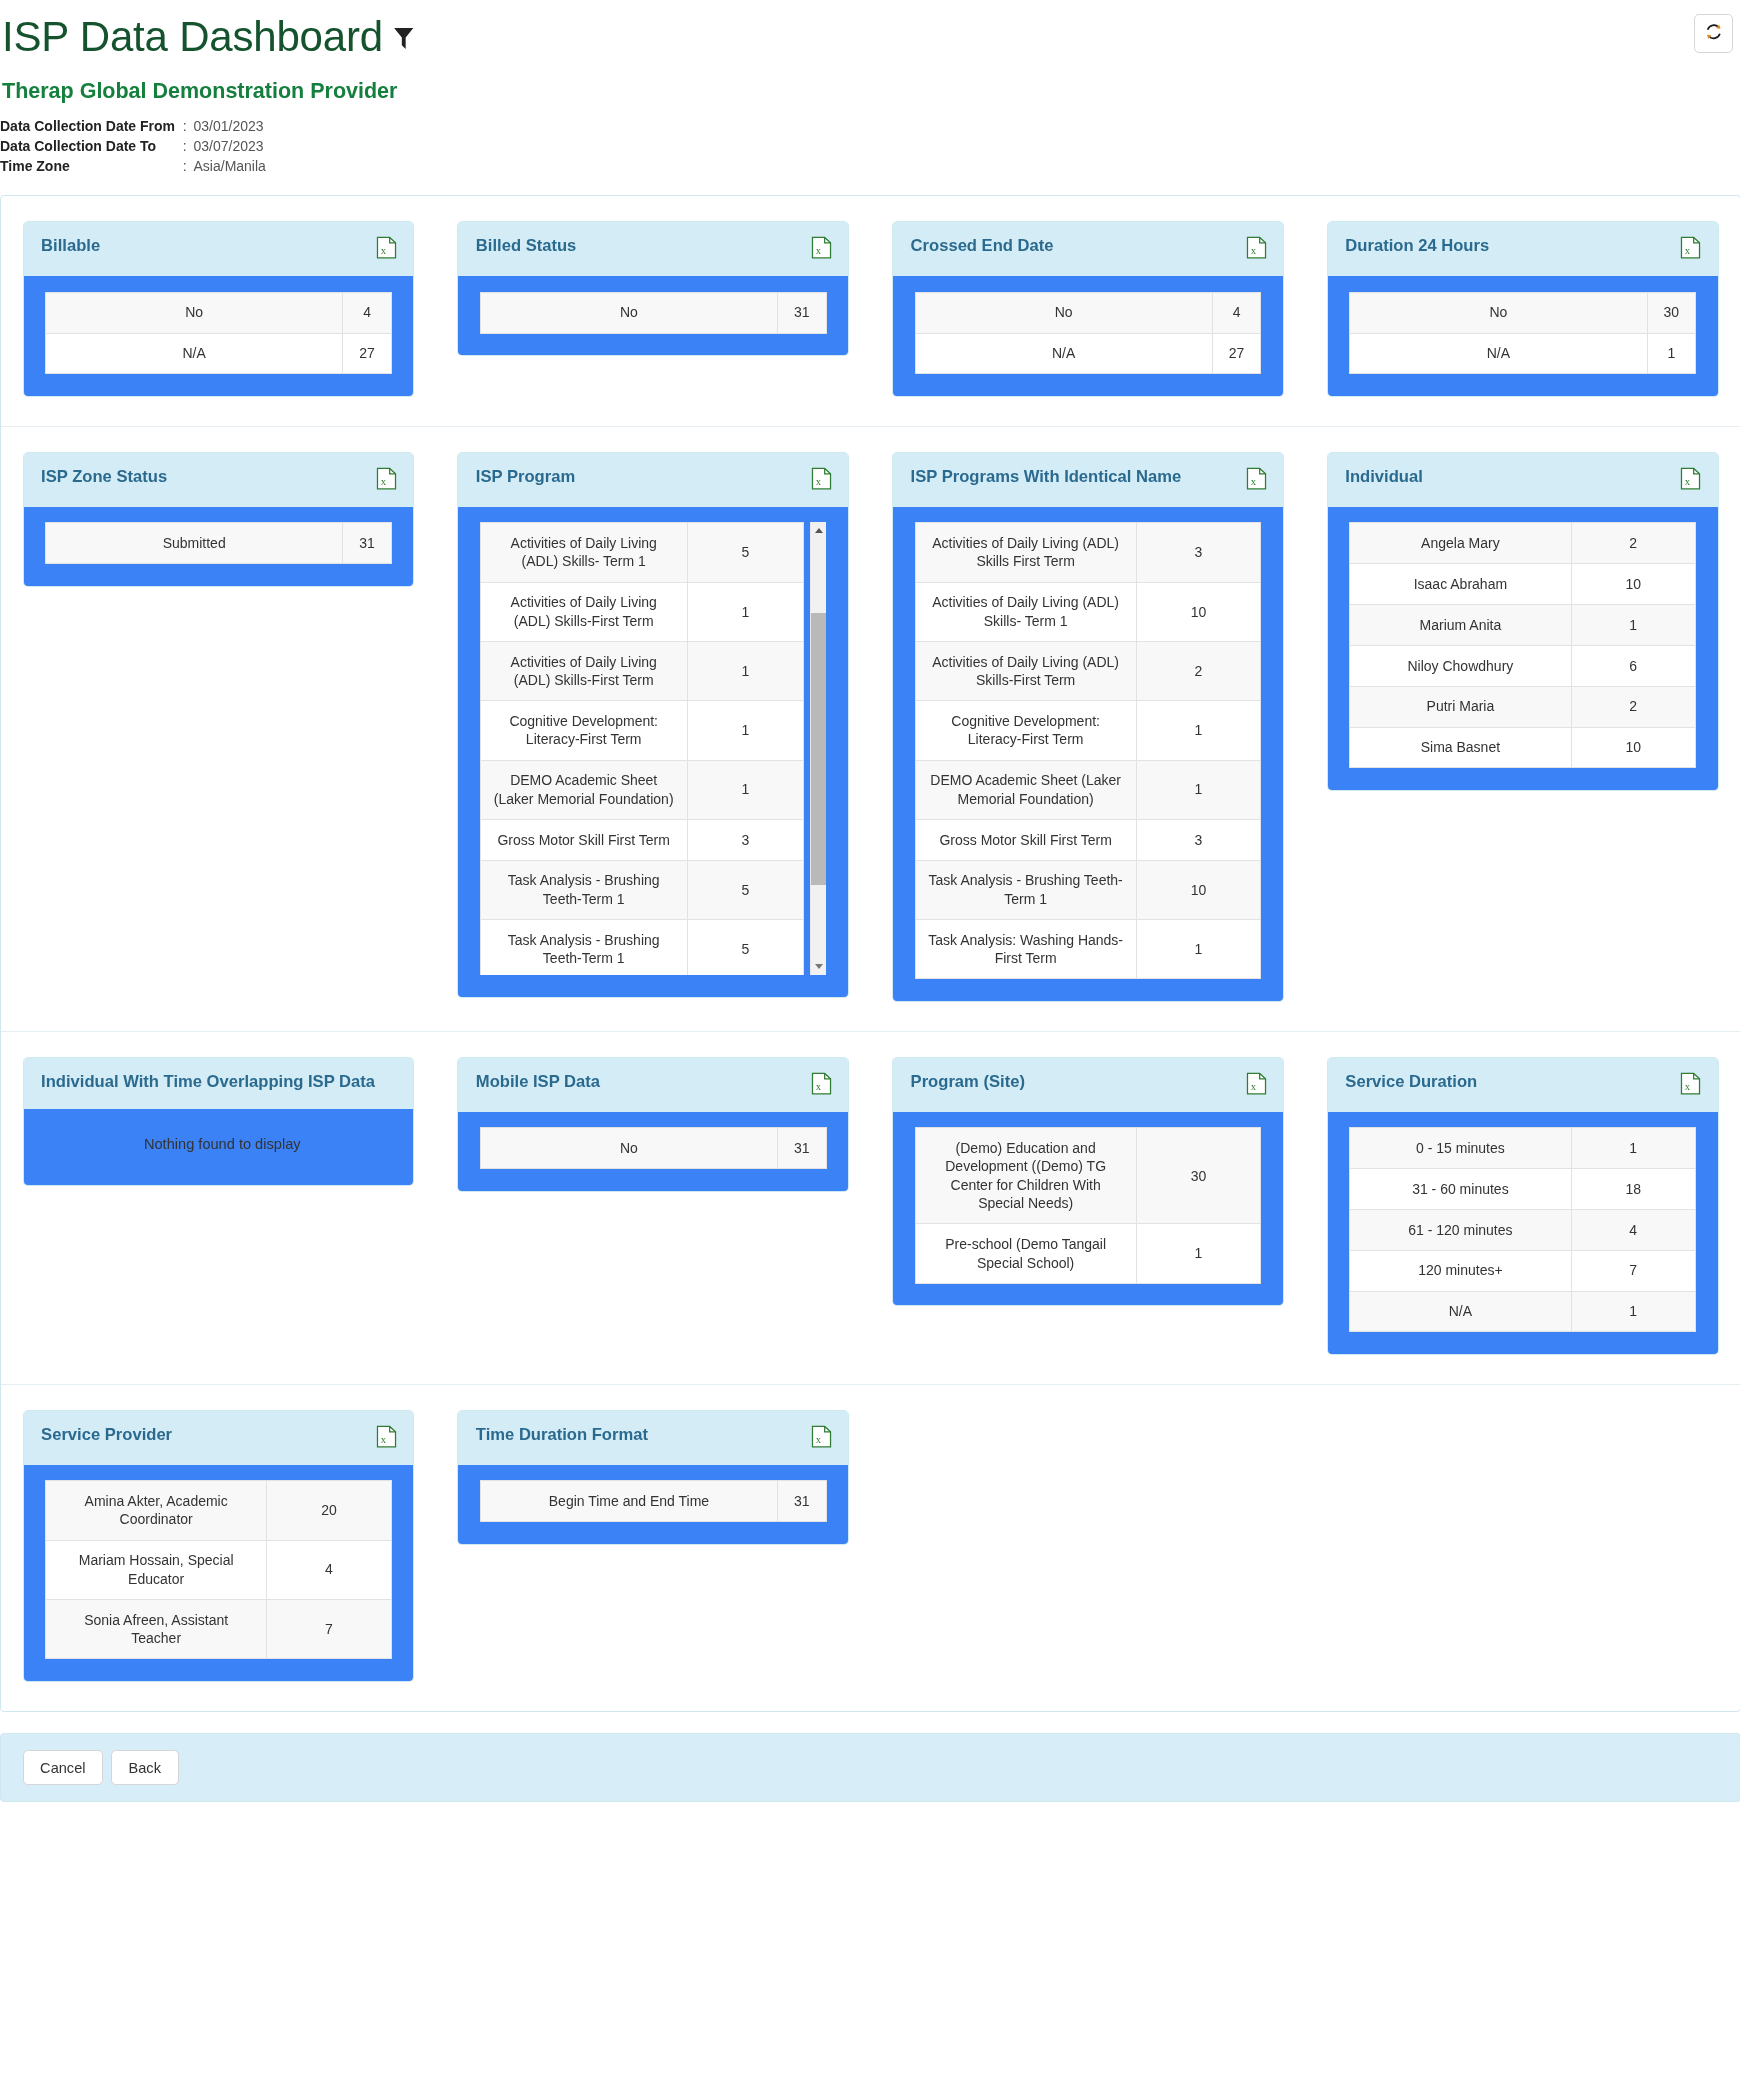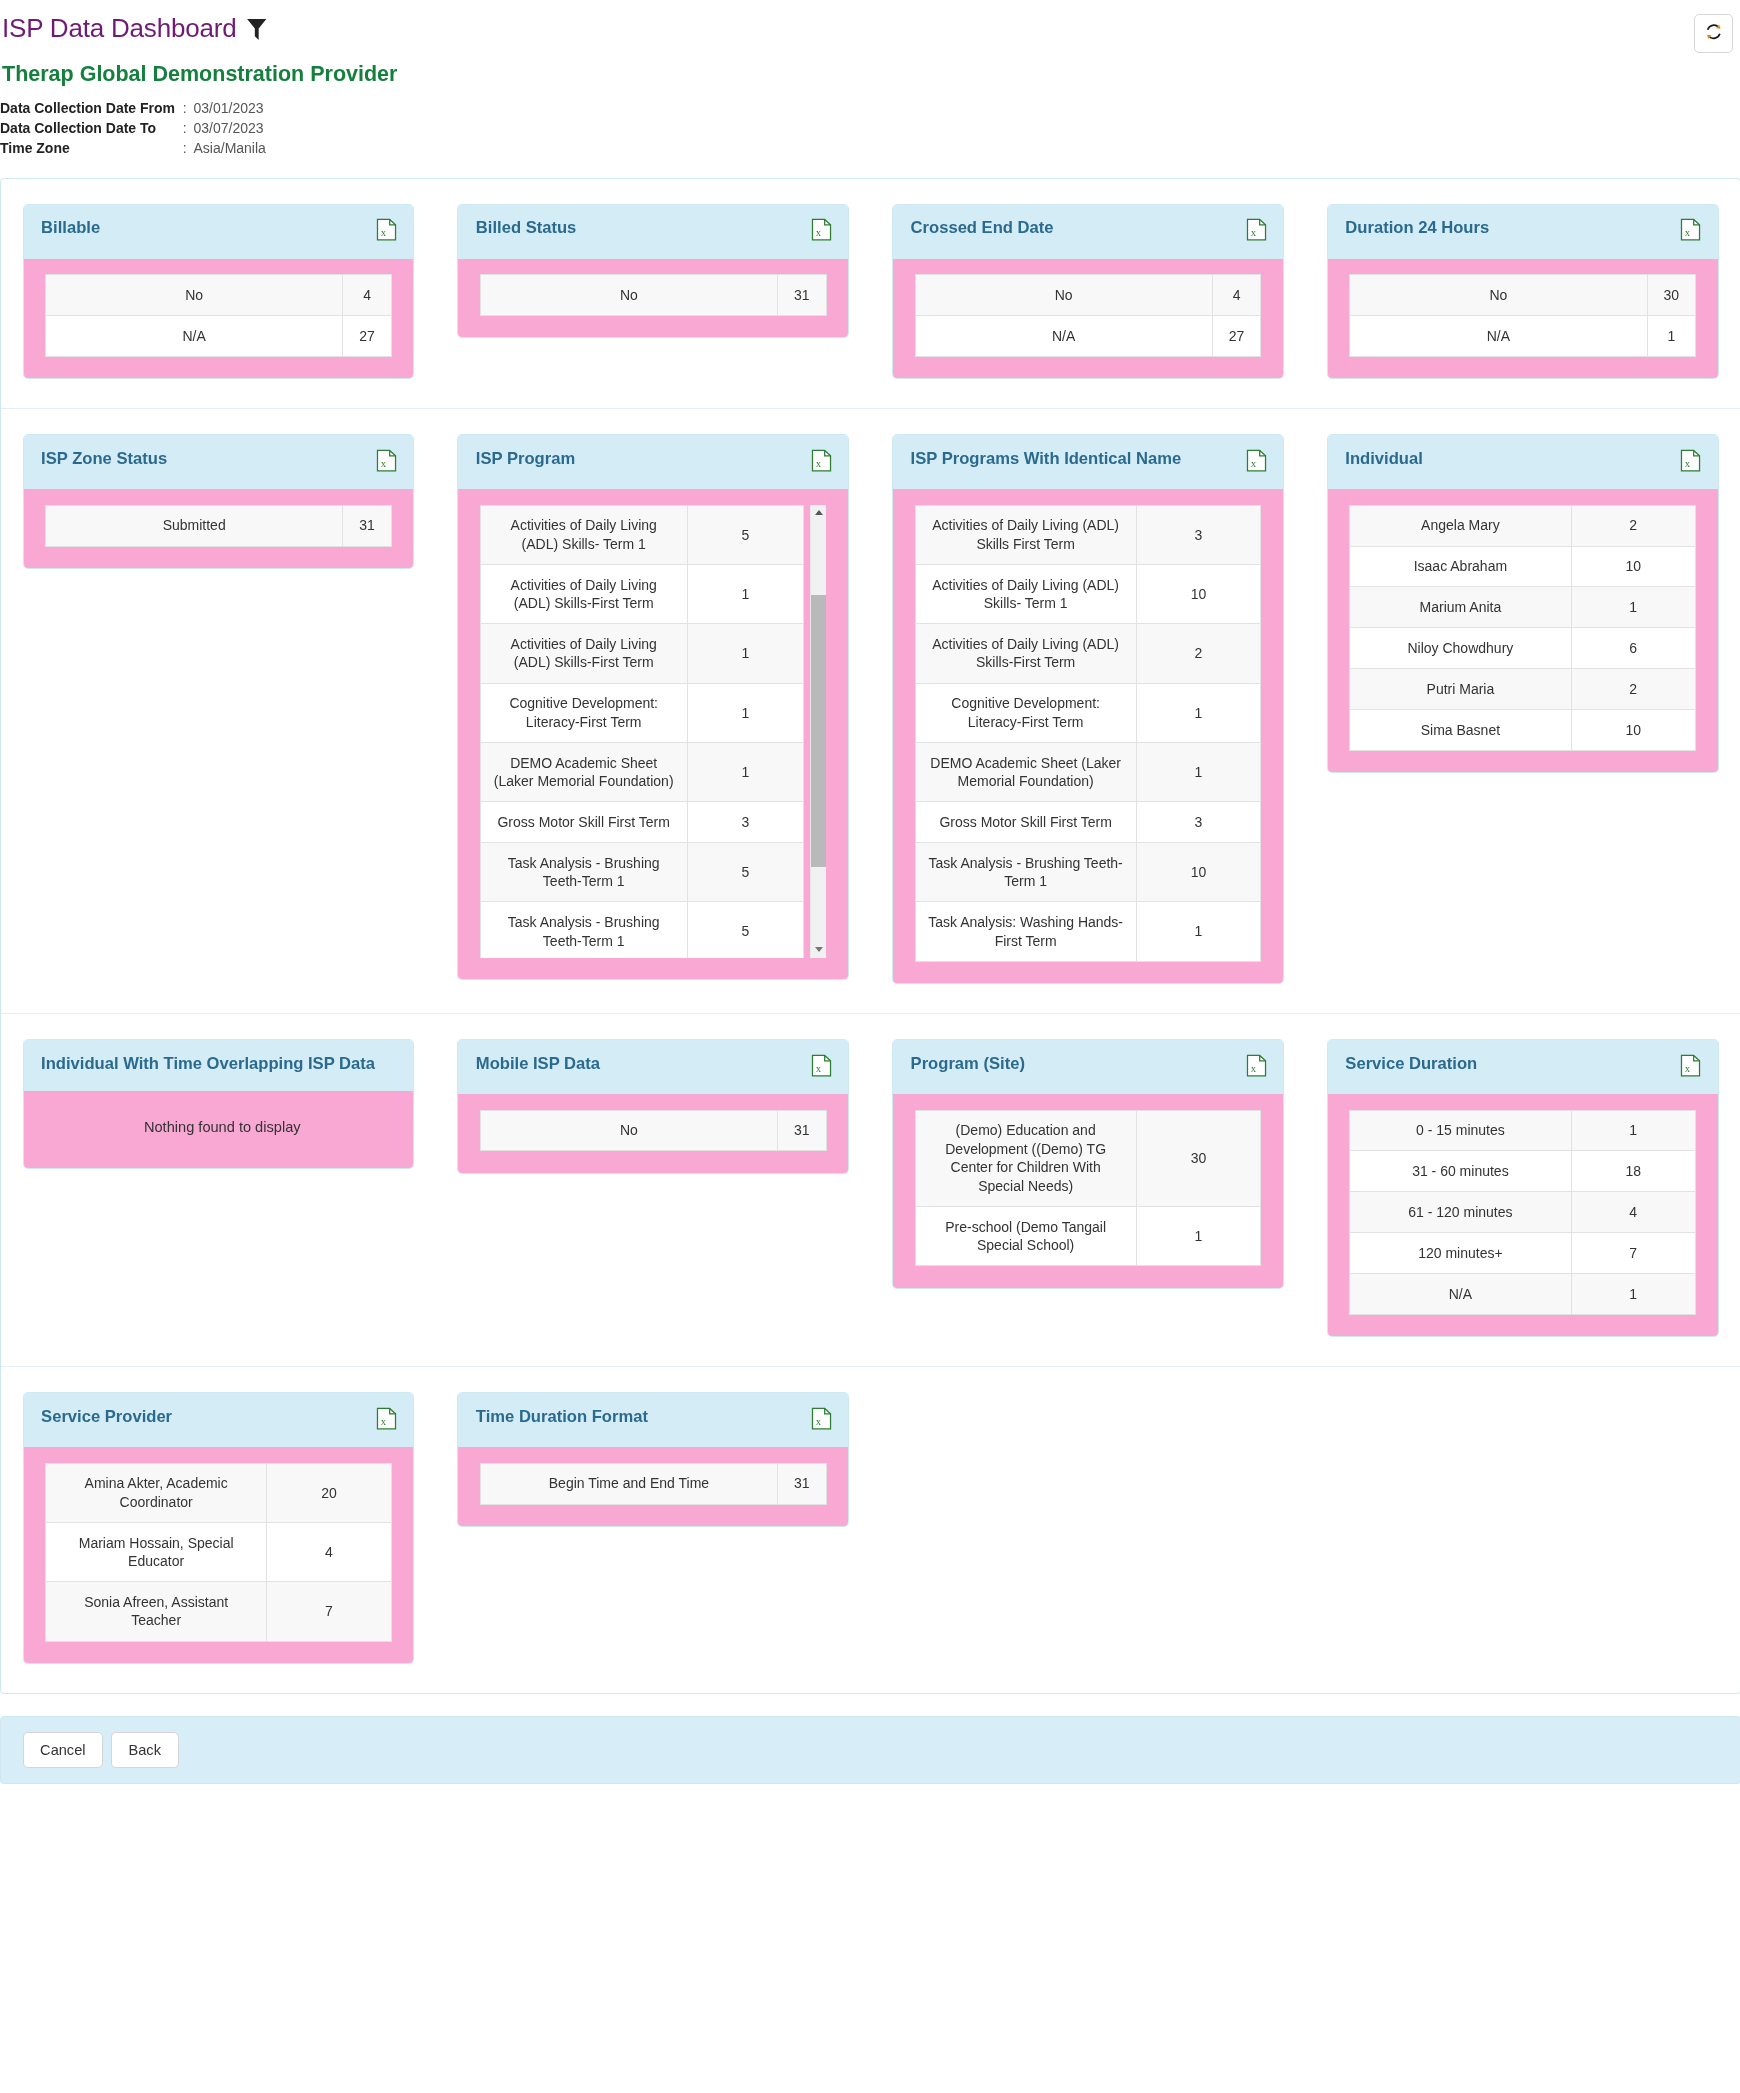--- a/index.html
+++ b/index.html
@@ -8,23 +8,23 @@
     background: #ffffff;
     font-family: "Liberation Sans", sans-serif;
     color: #333333;
   }
   body { width: 1741px; }
 
   
   .page-head { padding: 13.7px 0 0 0; position: relative; }
   .title-row { display: flex; align-items: center; gap: 9.8px; padding-left: 2px; }
   .page-title {
-    font-size: 26px;
+    font-size: 42px;
     font-weight: 400;
-    color: #701a75;
+    color: #14532d;
     line-height: 1.1;
     letter-spacing: -0.2px;
   }
   .funnel-icon { display: inline-block; width: 21.5px; height: 25px; position: relative; top: 2px; }
   .refresh-btn {
     position: absolute;
     top: 13.7px; right: 7.8px;
     width: 39px; height: 39px;
     border: 1px solid #d6d6d6;
     border-radius: 4.9px;
@@ -81,21 +81,21 @@
     gap: 9.8px;
     min-height: 51px;
   }
   .card-title {
     font-size: 16.6px;
     font-weight: bold;
     color: #2b6a8f;
     line-height: 1.28;
   }
   .xls-icon { flex: 0 0 auto; margin-top: 1px; cursor: pointer; }
-  .card-body { padding: 15.6px 21.5px 21.5px 21.5px; background: #f9a8d4; }
+  .card-body { padding: 15.6px 21.5px 21.5px 21.5px; background: #3b82f6; }
 
   
   table.kv {
     width: 100%;
     border-collapse: collapse;
     table-layout: fixed;
   }
   table.kv td {
     border: 1px solid #e2e2e2;
     padding: 10.7px 12.7px;

